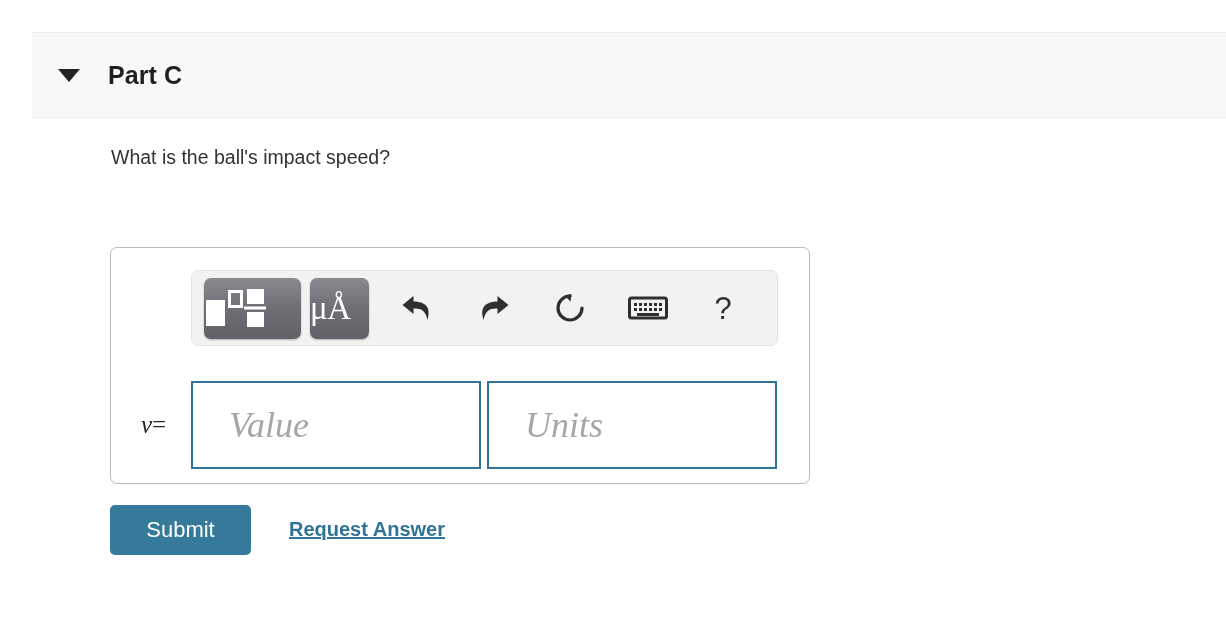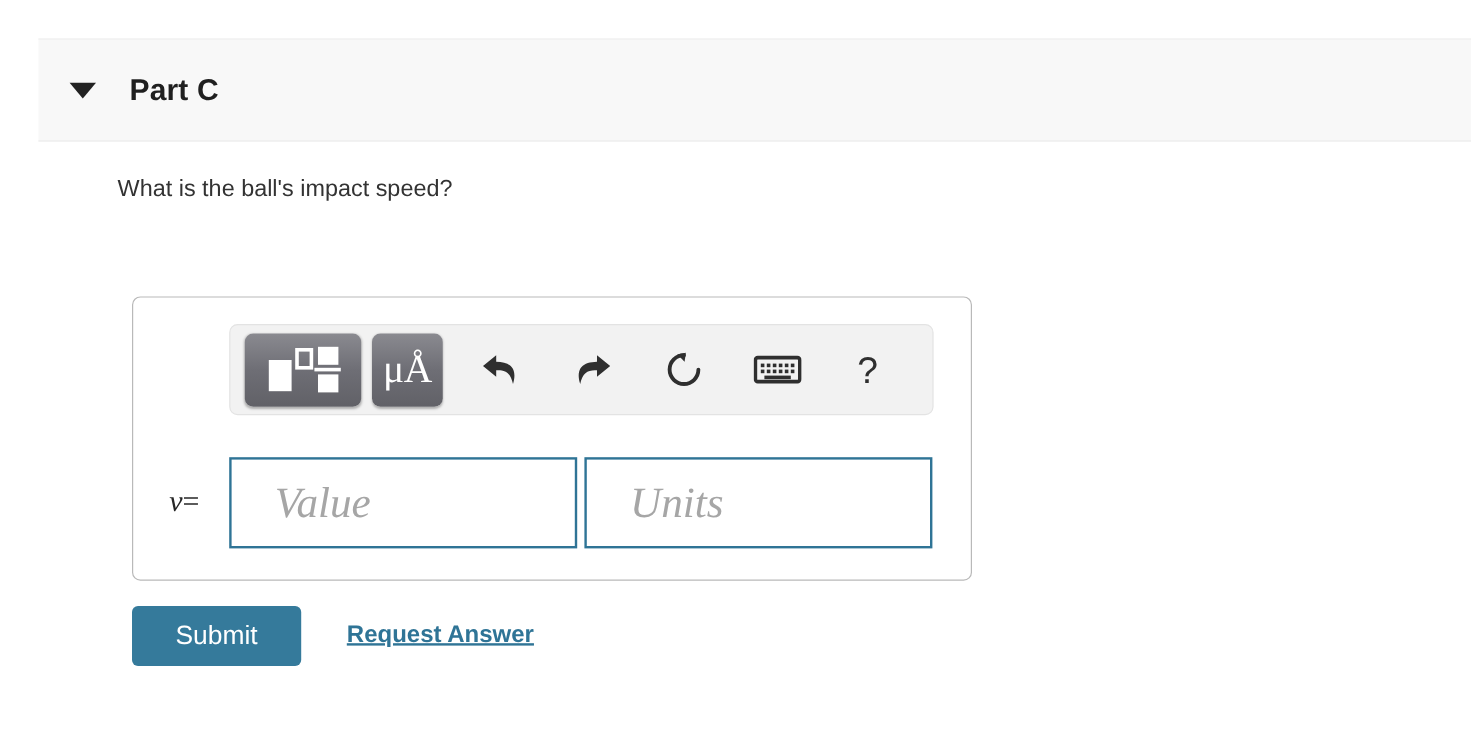--- a/index.html
+++ b/index.html
@@ -50,21 +50,21 @@
     font-size: 25px;
     font-weight: bold;
     color: #1f1f1f;
     letter-spacing: 0.1px;
     text-align: center;
   }
 
   
   .question-text {
     position: absolute;
-    left: 98px;
+    left: 111px;
     top: 146px;
     font-size: 19.5px;
     color: #333333;
     white-space: nowrap;
   }
   .instruction-text {
     position: absolute;
     left: 111px;
     top: 197px;
     font-size: 19.5px;
@@ -100,21 +100,21 @@
     display: flex;
     align-items: center;
   }
 
   .tool-btn {
     background: linear-gradient(to bottom, #8a8a90 0%, #6e6e75 50%, #616167 100%);
     border-radius: 7px;
     box-shadow: 0 1px 2px rgba(0,0,0,0.28);
     display: flex;
     align-items: center;
-    justify-content: center;
+    justify-content: flex-start;
     cursor: pointer;
     box-sizing: border-box;
   }
   .tool-btn.template {
     width: 97px;
     height: 61px;
     margin-left: 12px;
   }
   .tool-btn.units {
     width: 59px;
@@ -161,21 +161,21 @@
     font-size: 25px;
     color: #262626;
     width: 54px;
     text-align: left;
     padding-left: 4px;
     box-sizing: border-box;
   }
   .var-label i { font-style: italic; }
 
   .answer-input {
-    height: 76px;
+    height: 88px;
     border: 2px solid #2f7496;
     background: #ffffff;
     box-sizing: border-box;
     display: flex;
     align-items: center;
     cursor: text;
   }
   .answer-input.value { width: 290px; }
   .answer-input.units { width: 290px; margin-left: 6px; }
   .placeholder {

